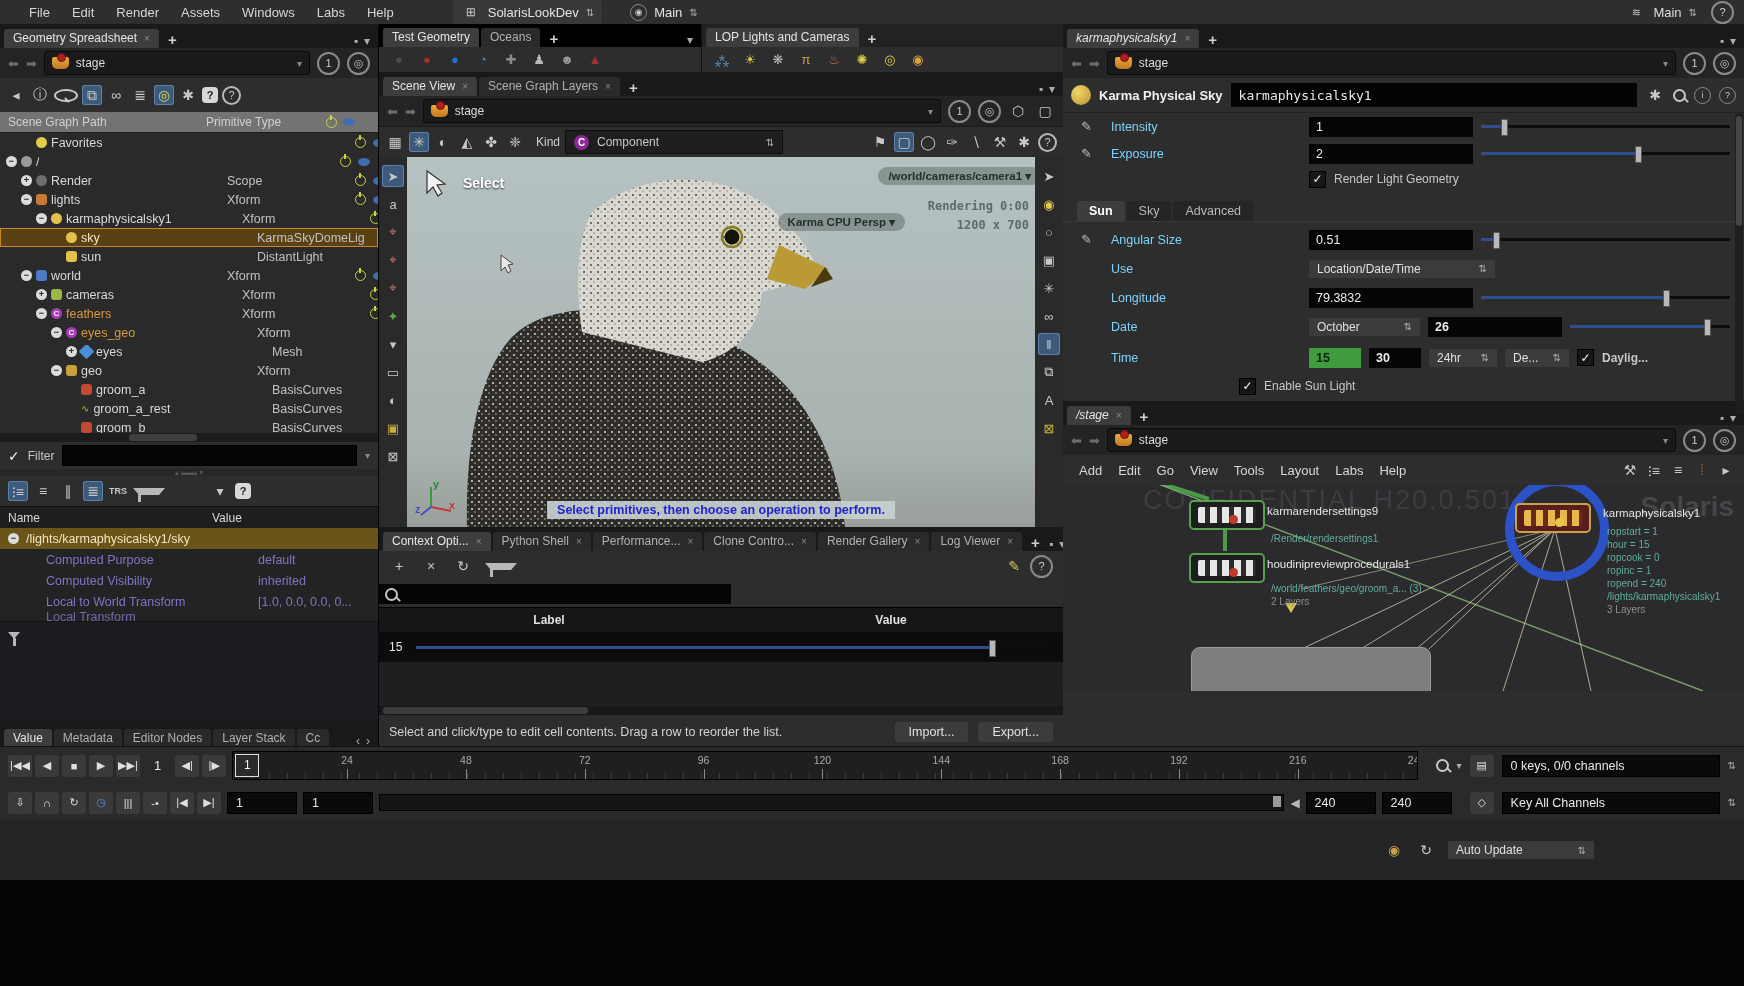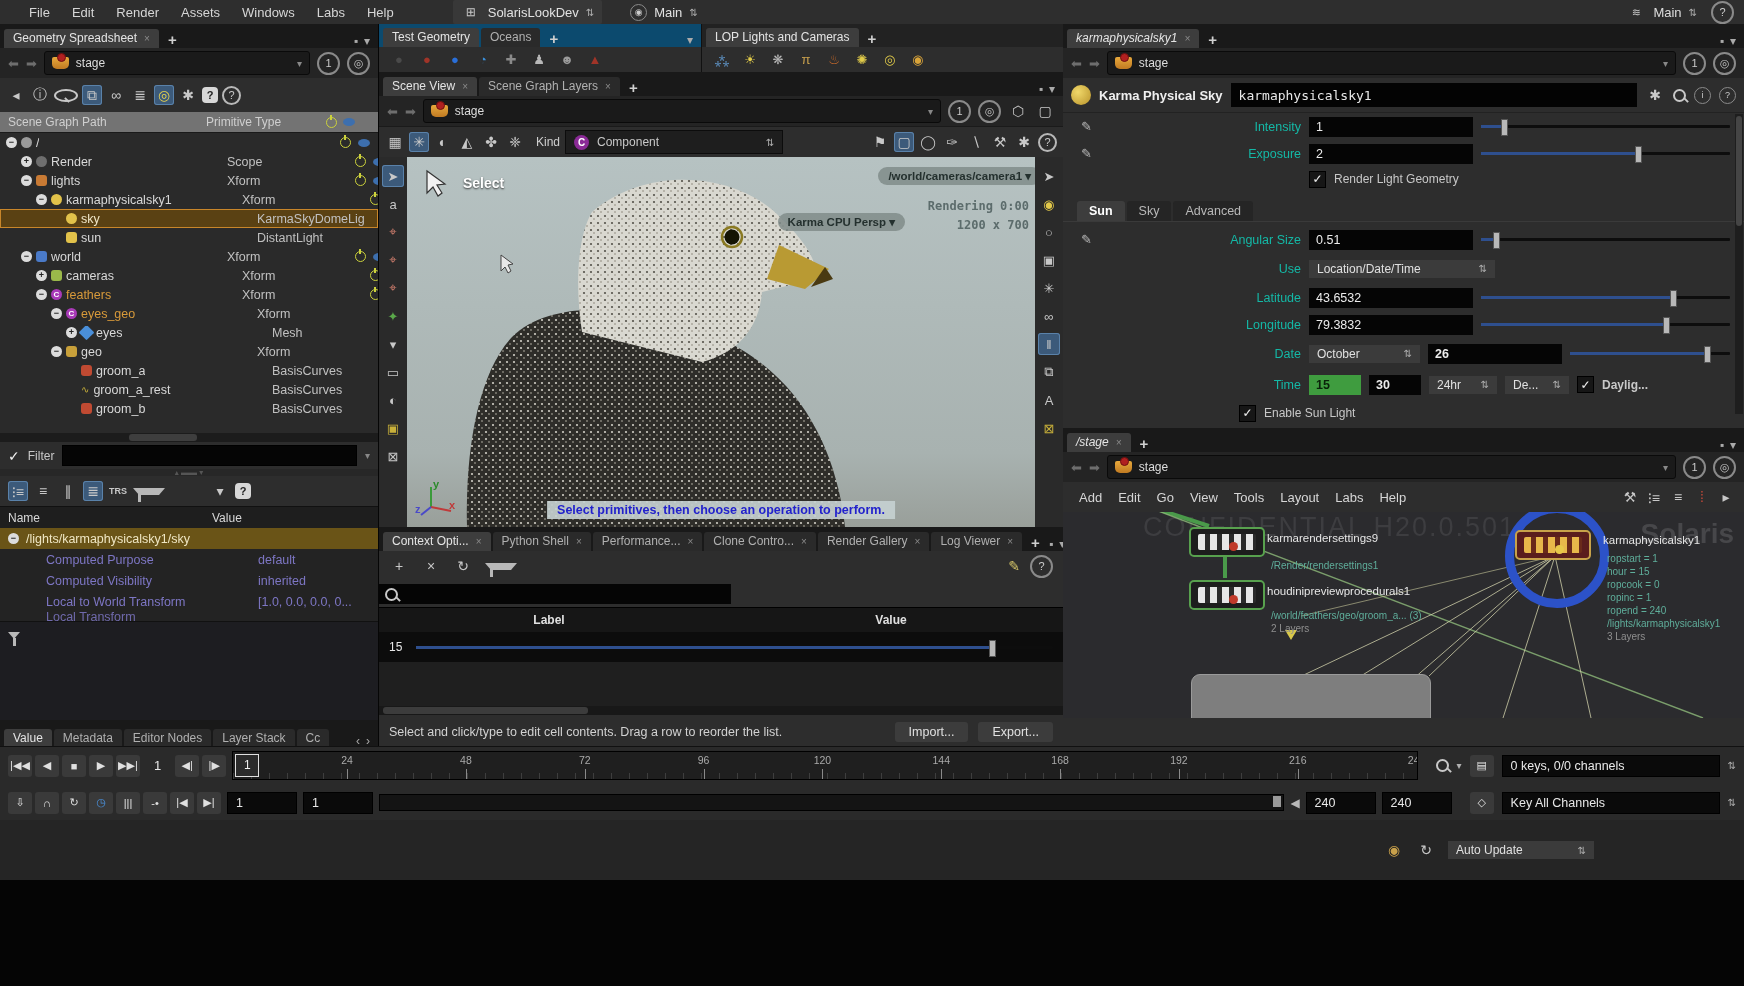--- a/index.html
+++ b/index.html
@@ -108,21 +108,21 @@
   #cb-hscroll .hbar{position:absolute;left:4px;width:30%;top:1px;height:7px;background:#3c3c3c;border-radius:3px;}
   #cb-status{display:flex;align-items:center;height:34px;padding:0 10px;gap:10px;color:#d2d2d2;font-size:12.5px;}
   .btn{background:#3c3c3c;border-radius:3px;padding:3px 14px;color:#e0e0e0;font-size:12.5px;}
   
   #right{left:1063px;top:24px;width:681px;height:722px;}
   #param-header{display:flex;align-items:center;gap:8px;height:34px;padding:0 8px;background:#2d2d2d;border-bottom:1px solid #222;}
   #param-header .title{font-weight:bold;color:#f0f0f0;font-size:13px;white-space:nowrap;}
   #node-name{flex:1;background:#030303;height:24px;color:#e8e8e8;font-family:"DejaVu Sans Mono",monospace;font-size:13px;display:flex;align-items:center;padding:0 8px;}
   .prow{display:flex;align-items:center;height:27px;gap:8px;padding:0 14px 0 18px;}
   .pen{width:22px;color:#b8b8b8;font-size:13px;flex:none;}
-  .plabel{width:190px;text-align:right;color:#14b8a6;font-size:12.5px;flex:none;white-space:nowrap;}
+  .plabel{width:190px;text-align:left;color:#7dd3fc;font-size:12.5px;flex:none;white-space:nowrap;}
   .pval{width:150px;flex:none;}
   .moonic{width:20px;height:20px;border-radius:50%;background:radial-gradient(circle at 35% 35%,#f0d86a,#b8922a);position:relative;flex:none;}
   #subtabs{display:flex;gap:2px;padding:4px 8px 0 14px;background:#2d2d2d;border-bottom:1px solid #3a3a3a;}
   .stab{background:#252525;color:#b8b8b8;padding:3px 12px;border-radius:3px 3px 0 0;font-size:12.5px;}
   .stab.active{background:#3d3d3d;color:#fff;font-weight:bold;}
   .greenbox{background:#3f9c3f;color:#0a220a;font-weight:bold;}
   #rp-scroll{position:absolute;right:1px;top:90px;width:8px;height:300px;background:#1e1e1e;}
   #rp-scroll .vbar{position:absolute;top:2px;left:1px;width:6px;height:110px;background:#454545;border-radius:3px;}
   
   #net-menu{display:flex;align-items:center;gap:2px;height:30px;padding:0 8px;background:#2d2d2d;}
@@ -230,20 +230,30 @@
         <span class="icon circic" style="border: 2px solid rgb(184, 184, 184); border-radius: 50%; min-width: 15px; height: 15px; font-size: 11px;">?</span>
       </div>
     <div id="sg-header">
       <span style="padding-left:8px;width:198px;">Scene Graph Path</span>
       <span style="width:120px;">Primitive Type</span>
       <span class="pw"></span>
       <span class="eyeic" style="margin-left:6px;"></span>
     </div>
     <div id="sg-rows">
         <div class="sgrow">
+          <span class="sgleft" style="padding-left: 21px;">
+            <span style="width: 11px; flex: 0 0 auto;"></span>
+            <span class="sgicon round" style="background: rgb(226, 204, 74);"></span>
+            <span class="sgname">Favorites</span>
+          </span>
+          <span class="sgtype"></span>
+          <span class="pw"></span>
+          <span class="eyeic" style="margin-left: 7px;"></span>
+        </div>
+        <div class="sgrow">
           <span class="sgleft" style="padding-left: 6px;">
             <span class="exp">−</span>
             <span class="sgicon round" style="background: rgb(154, 154, 154);"></span>
             <span class="sgname">/</span>
           </span>
           <span class="sgtype"></span>
           <span class="pw"></span>
           <span class="eyeic" style="margin-left: 7px;"></span>
         </div>
         <div class="sgrow">
@@ -427,21 +437,21 @@
         <span class="panectl">
           <span>‹</span>
           <span>›</span>
         </span>
       </div>
   </div>
 
   <div id="center" class="abs panel">
     <div id="shelf">
       <div class="shelfcol" style="width:322px;border-right:1px solid #111;">
-        <div class="tabbar" style="background:#0c4a6e;">
+        <div class="tabbar" style="background:#000000;">
           <span class="tab active">
               <span>Test Geometry</span>
             </span>
           <span class="tab">
               <span>Oceans</span>
             </span>
           <span class="plus">+</span>
           <span class="panectl">
               <span>▾</span>
             </span>
@@ -753,29 +763,20 @@
     <div class="prow" style="height:31px;">
       <span class="pen"></span>
       <span class="plabel">Use</span>
       <span class="dd" style="width:170px;">
           <span>Location/Date/Time</span>
           <span class="spin" style="margin-left:auto;">⇅</span>
         </span>
     </div>
     <div class="prow">
       <span class="pen"></span>
-      <span class="plabel">Latitude</span>
-      <span class="valbox pval">43.6532</span>
-      <span class="sl">
-          <span class="fill" style="width:76%;"></span>
-          <span class="hd" style="left:76%;"></span>
-        </span>
-    </div>
-    <div class="prow">
-      <span class="pen"></span>
       <span class="plabel">Longitude</span>
       <span class="valbox pval">79.3832</span>
       <span class="sl">
           <span class="fill" style="width:73%;"></span>
           <span class="hd" style="left:73%;"></span>
         </span>
     </div>
     <div class="prow" style="height:31px;">
       <span class="pen"></span>
       <span class="plabel">Date</span>

